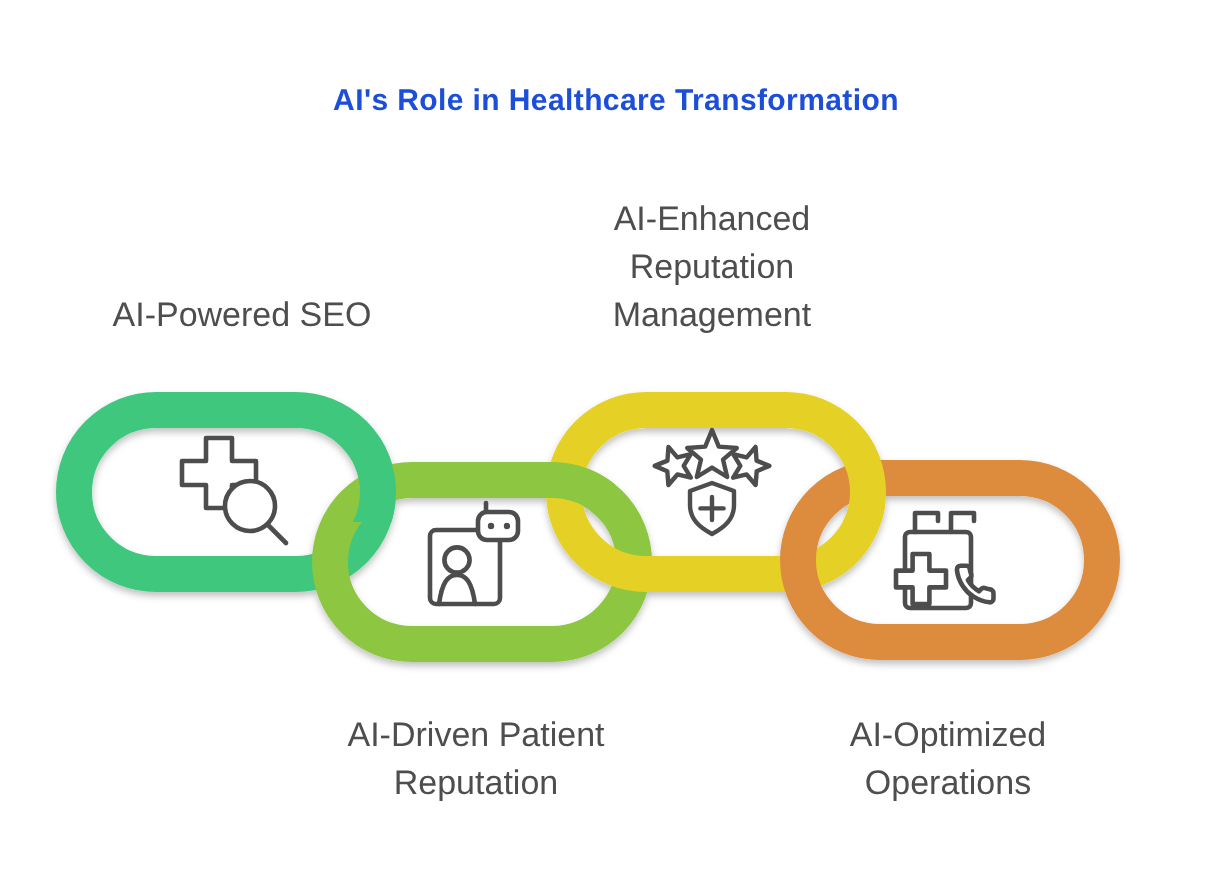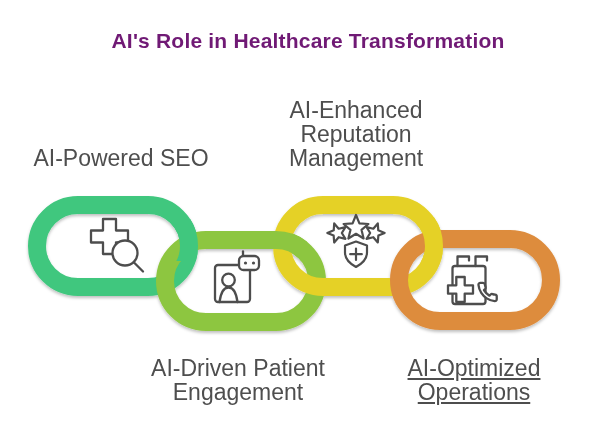--- a/index.html
+++ b/index.html
@@ -1,44 +1,44 @@
 <!DOCTYPE html>
 <html><head>
 <meta charset="utf-8">
 <style>
   html,body { margin:0; padding:0; background:#ffffff; }
   .canvas {
     position:relative; width:616px; height:443px; background:#ffffff;
     font-family:"Liberation Sans", sans-serif; overflow:hidden;
   }
   .title {
-    position:absolute; left:10px; top:29px; width:596px;
-    text-align:center; font-size:21px; font-weight:bold;
-    color:#701a75; letter-spacing:0.2px;
+    position:absolute; left:10px; top:42px; width:596px;
+    text-align:center; font-size:15px; font-weight:bold;
+    color:#1d4ed8; letter-spacing:0.2px;
   }
   .label {
-    position:absolute; text-align:center; font-size:23px;
+    position:absolute; text-align:center; font-size:17px;
     line-height:24px; color:#4e4e4e;
   }
   .label-seo        { left:21px;  top:146px; width:200px; }
   .label-reputation { left:281px; top:98px;  width:150px; }
   .label-patient    { left:143px; top:356px; width:190px; }
-  .label-operations { left:394px; top:356px; width:160px;text-decoration:underline; }
+  .label-operations { left:394px; top:356px; width:160px; }
   svg.chain { position:absolute; left:0; top:0; }
 </style>
 </head>
 <body>
 
 <div class="canvas">
 
   <div class="title">AI's Role in Healthcare Transformation</div>
 
   <div class="label label-seo">AI-Powered SEO</div>
   <div class="label label-reputation">AI-Enhanced Reputation Management</div>
-  <div class="label label-patient">AI-Driven Patient Engagement</div>
+  <div class="label label-patient">AI-Driven Patient Reputation</div>
   <div class="label label-operations">AI-Optimized Operations</div>
 
   <svg class="chain" width="616" height="443" viewBox="0 0 616 443">
     <defs>
       <clipPath id="clipA">
           <rect x="170" y="219" width="44" height="42"></rect>
         </clipPath>
       <clipPath id="clipB">
           <rect x="263" y="220" width="44" height="41"></rect>
         </clipPath>

